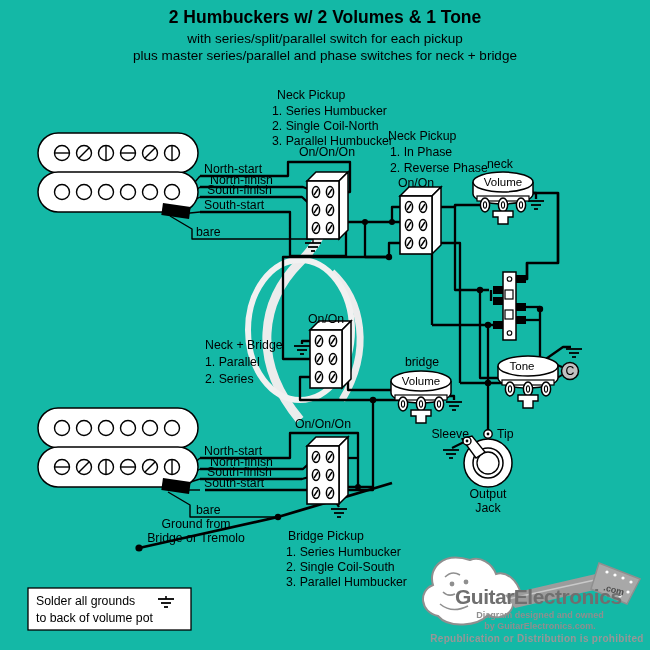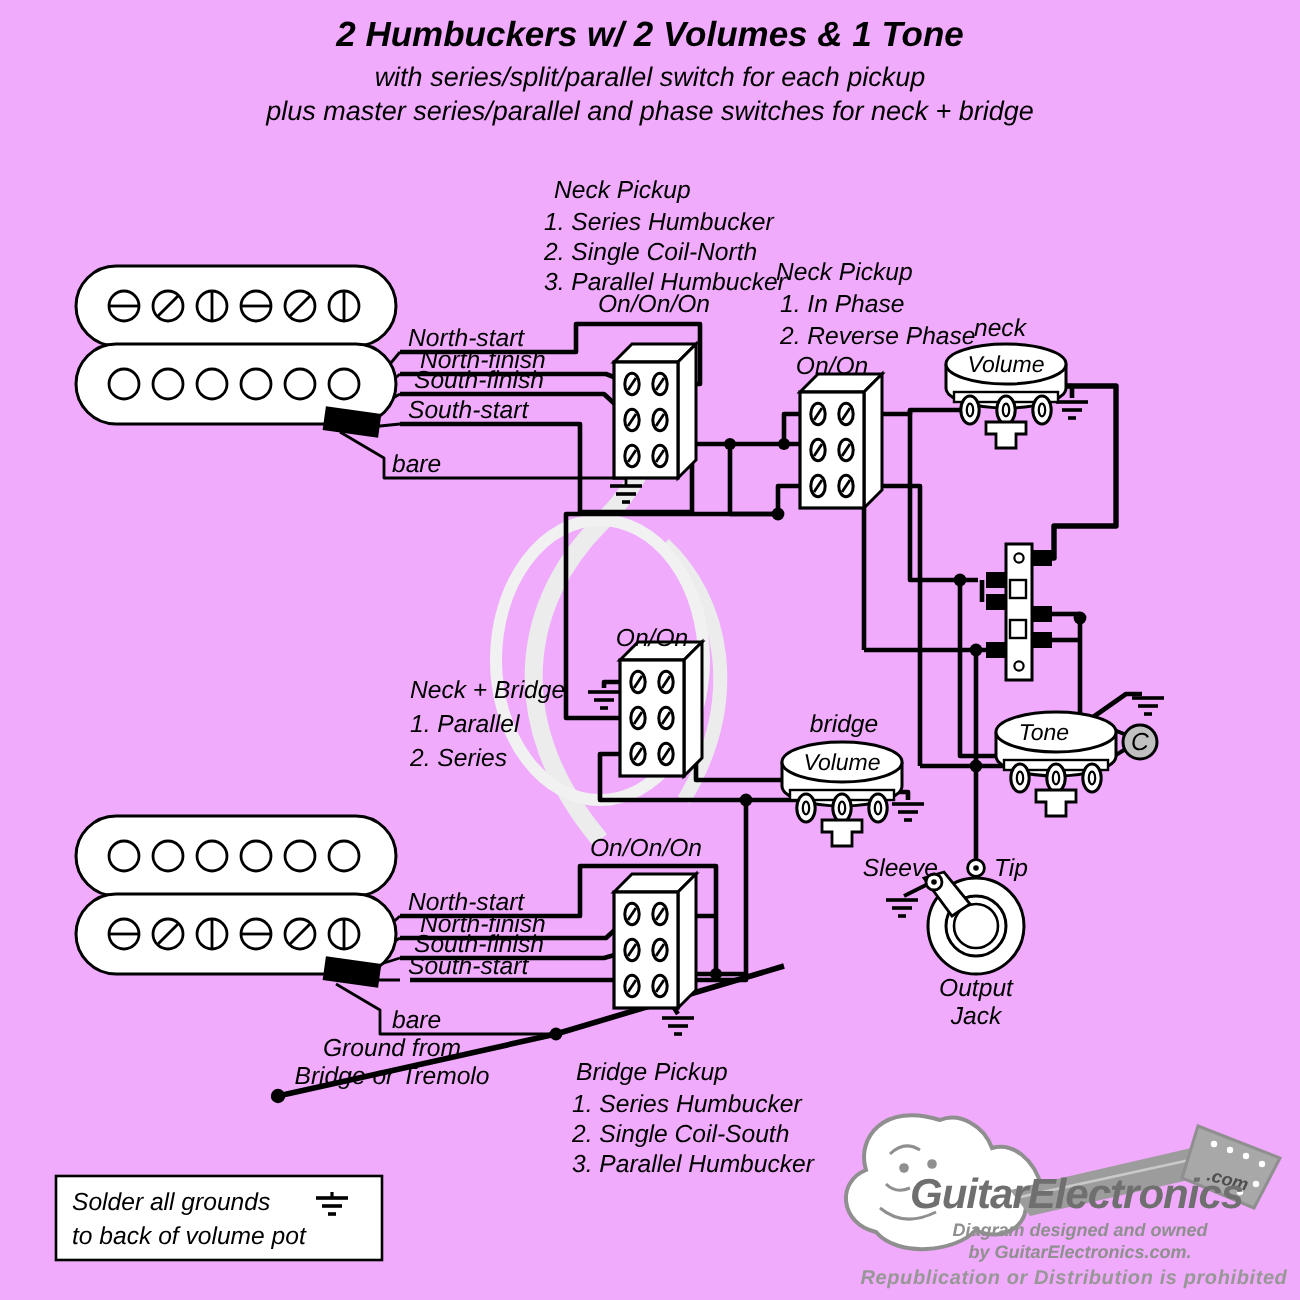--- a/index.html
+++ b/index.html
@@ -1,17 +1,17 @@
 <!DOCTYPE html>
 <html><head>
 <meta charset="utf-8">
 <style>
   html,body{margin:0;padding:0;background:#fff;}
-  .stage{position:relative;width:650px;height:650px;background:#f0abfc;overflow:hidden;
-         font-family:"Liberation Sans", sans-serif;font-style:italic;}
+  .stage{position:relative;width:650px;height:650px;background:#14b8a6;overflow:hidden;
+         font-family:"Liberation Sans", sans-serif;}
   .hdr{position:absolute;left:0;width:650px;text-align:center;color:#000;}
   .hdr-title{top:7px;font-size:17.5px;font-weight:bold;}
   .hdr-sub1{top:31px;font-size:13.5px;}
   .hdr-sub2{top:48px;font-size:13.5px;}
   svg{position:absolute;top:0;left:0;}
   svg text{font-family:"Liberation Sans", sans-serif;fill:#000;font-size:12.3px;}
   text.mid{text-anchor:middle;}
   text.potlbl{font-size:11.5px;text-anchor:middle;}
   text.brand{font-size:21px;font-weight:bold;fill:#6f6f6f;letter-spacing:-0.5px;}
   text.credit{font-size:9px;font-weight:bold;fill:#8f8f8f;text-anchor:middle;}

